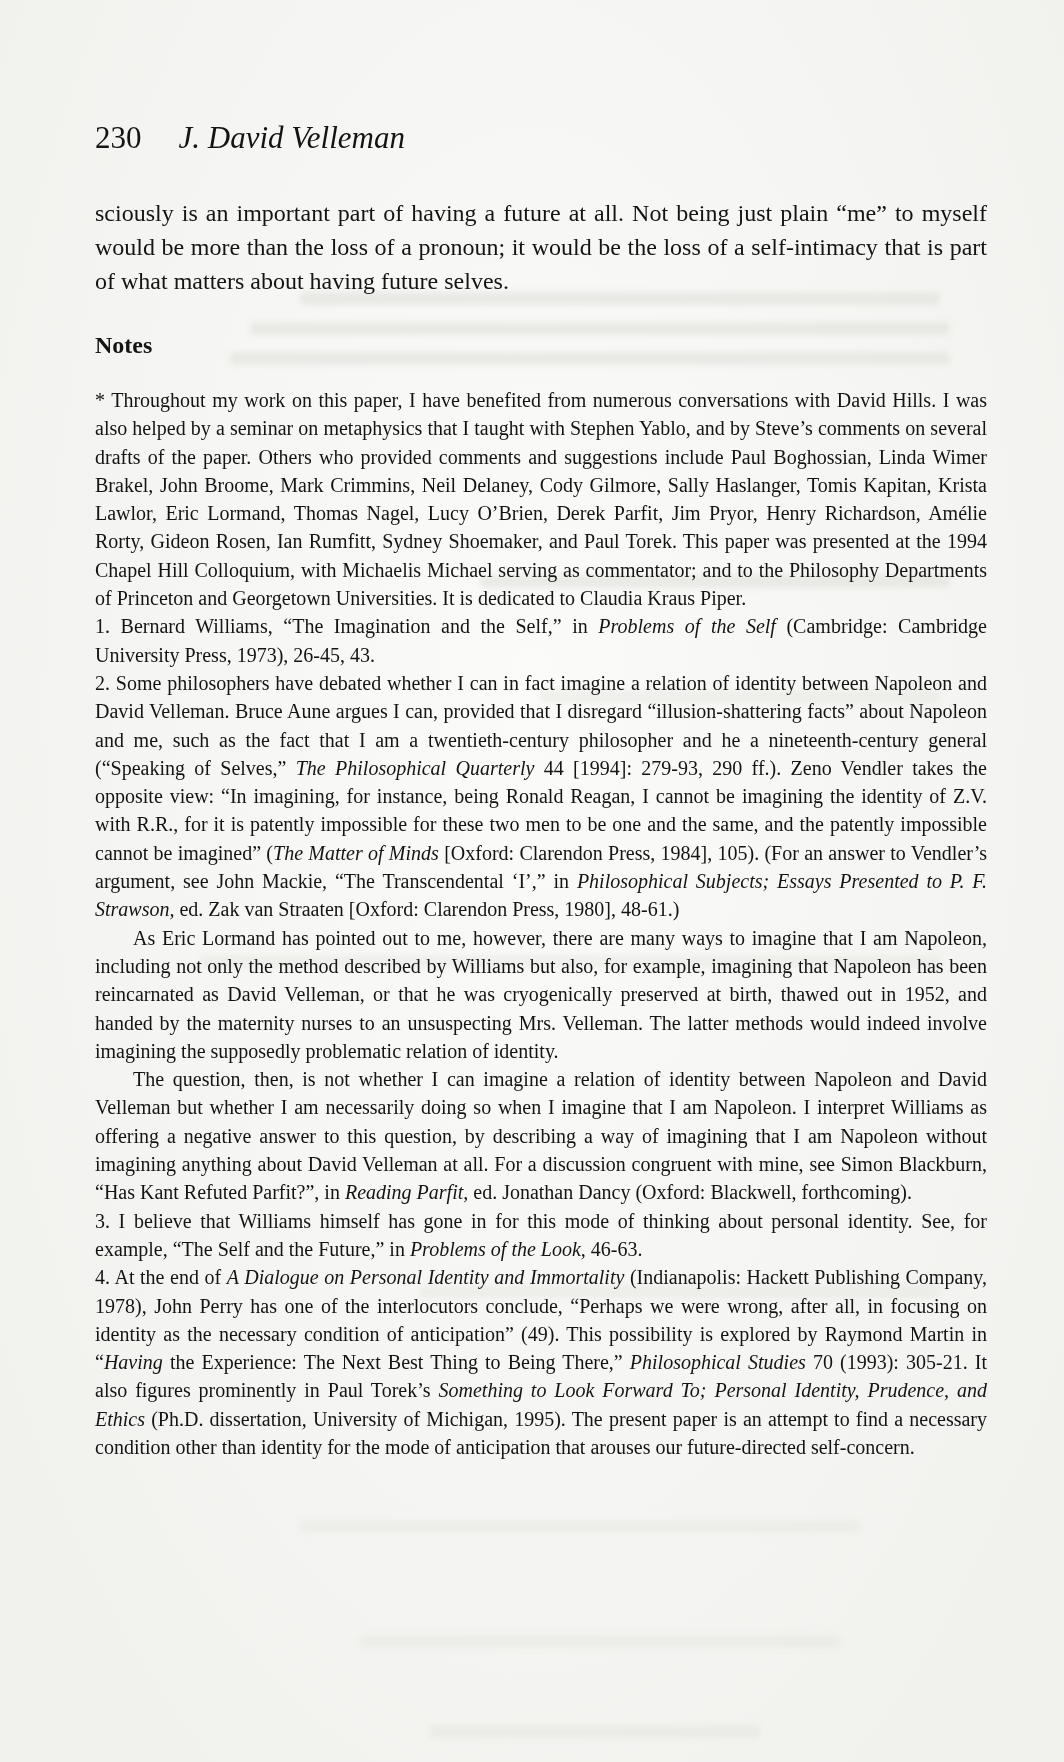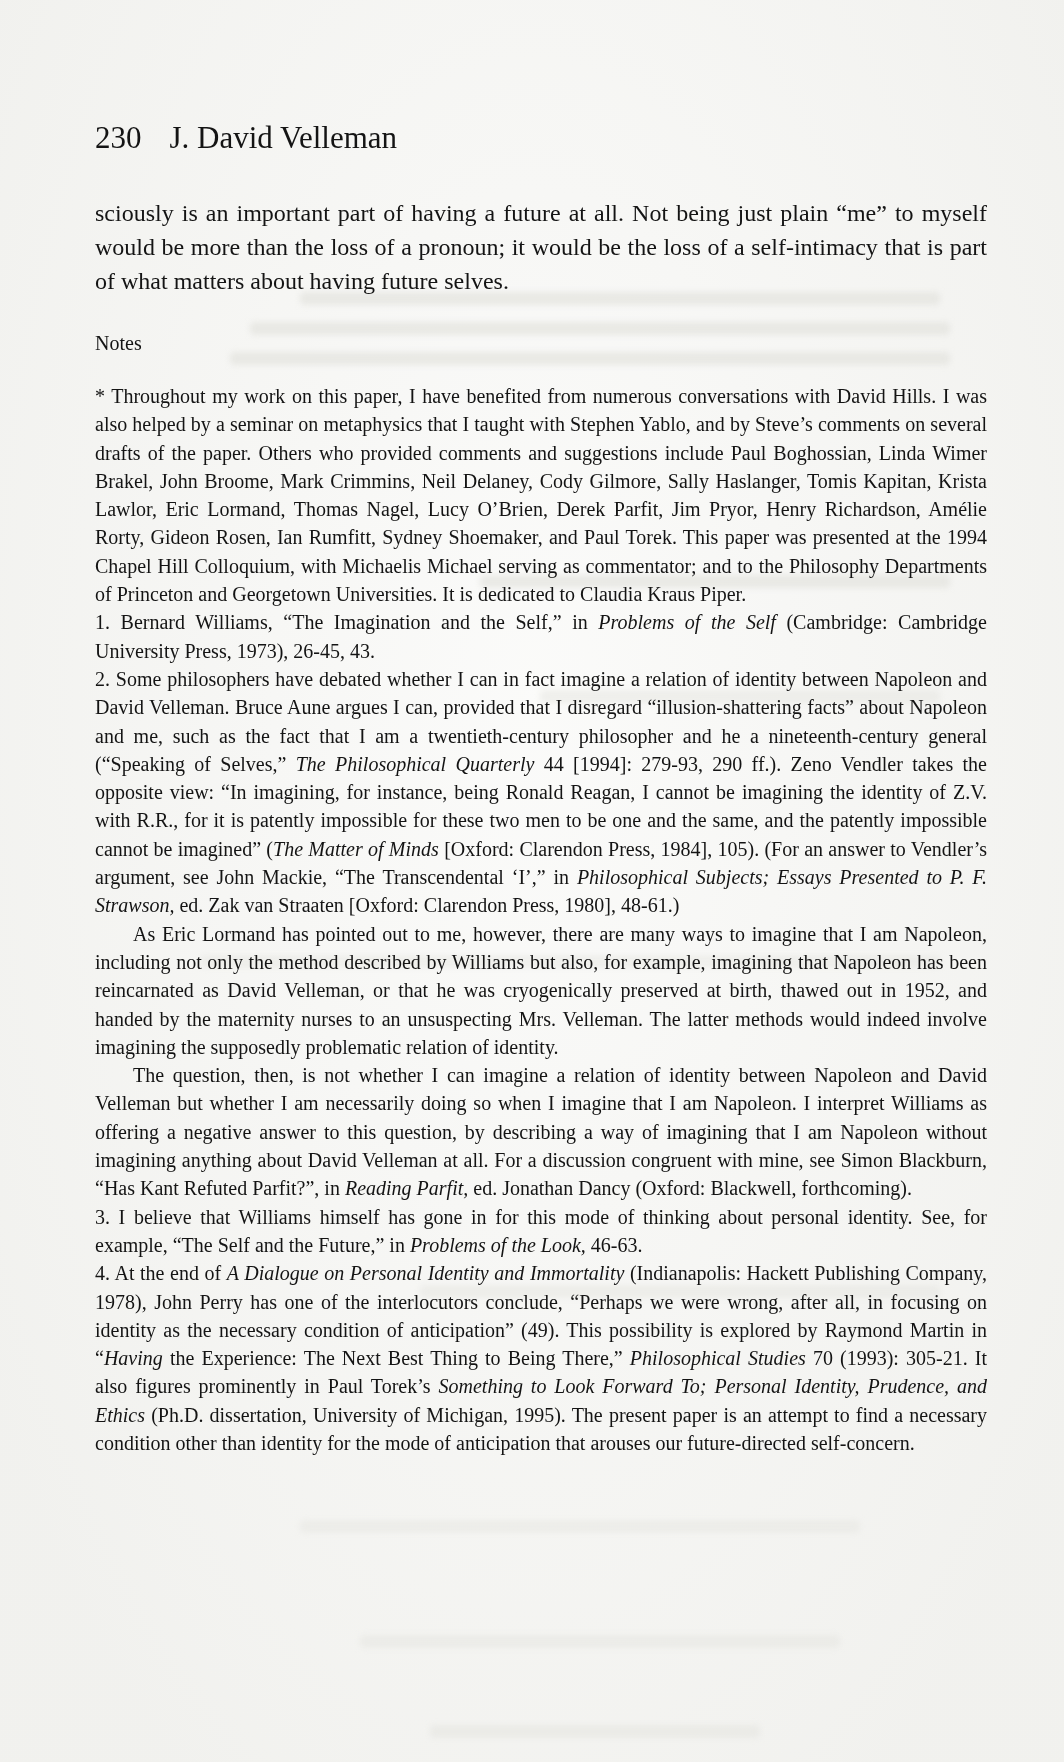--- a/index.html
+++ b/index.html
@@ -32,32 +32,33 @@
   }
   .page-header {
     font-size: 31px;
     display: flex;
     align-items: baseline;
   }
   .page-number {
     font-style: normal;
   }
   .running-title {
-    margin-left: 28px;
+    font-style: italic;
+    margin-left: 37px;
   }
   .lead-paragraph {
     margin: 40px 0 0 0;
     font-size: 24px;
     line-height: 34px;
     text-align: justify;
   }
   .notes-heading {
     margin: 34px 0 0 0;
-    font-size: 20px;
-    font-weight: normal;
+    font-size: 24px;
+    font-weight: bold;
   }
   .notes-list {
     margin-top: 27px;
     font-size: 20px;
     line-height: 28.3px;
     text-align: justify;
   }
   .note {
     margin: 0;
   }

